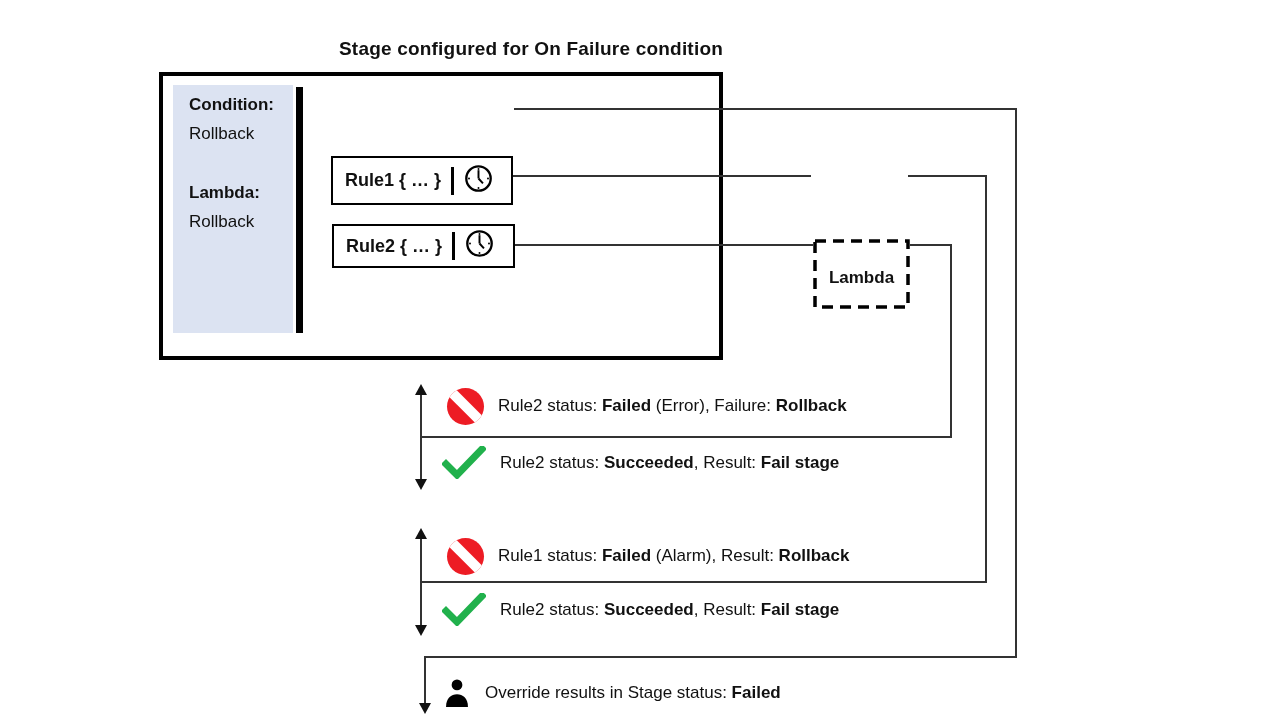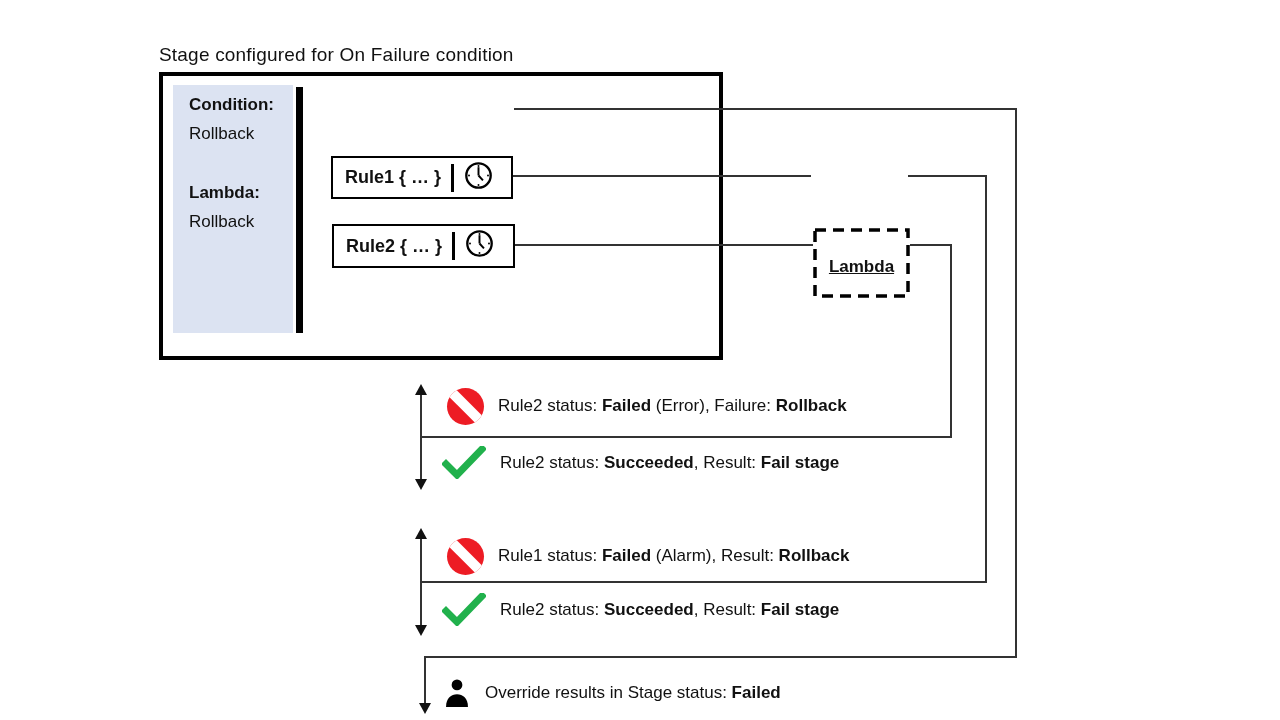--- a/index.html
+++ b/index.html
@@ -7,22 +7,22 @@
     --red:#ed1c24;
     --green:#21b14c;
     --line:#333333;
     --ink:#111111;
   }
   *{box-sizing:border-box;margin:0;padding:0;}
   html,body{background:#ffffff;}
   body{font-family:"Liberation Sans", sans-serif;color:var(--ink);}
   .canvas{position:relative;width:1280px;height:720px;background:#ffffff;overflow:hidden;}
 
-  .title{position:absolute;left:159px;top:44px;width:564px;text-align:left;
-         font-size:19px;font-weight:400;letter-spacing:.2px;}
+  .title{position:absolute;left:159px;top:38px;width:564px;text-align:right;
+         font-size:19px;font-weight:700;letter-spacing:.2px;}
 
   .stage-box{position:absolute;left:159px;top:72px;width:564px;height:288px;
              border:4px solid #000;background:transparent;}
 
   .panel{position:absolute;left:173px;top:85px;width:120px;height:248px;
          background:var(--panel-bg);padding:5px 0 0 16px;font-size:17px;line-height:29px;}
   .panel .lbl{font-weight:700;}
   .panel .spacer{height:30px;}
 
   .thick-bar{position:absolute;left:296px;top:87px;width:7px;height:246px;background:#000;}
@@ -63,21 +63,21 @@
     <div class="lbl">Condition:</div>
     <div>Rollback</div>
     <div class="spacer"></div>
     <div class="lbl">Lambda:</div>
     <div>Rollback</div>
   </div>
 
   <div class="thick-bar"></div>
 
 
-  <div class="action-box" style="left:331px;top:156px;width:182px;height:43px;">
+  <div class="action-box" style="left:331px;top:156px;width:182px;height:49px;">
     <span>Rule1 { … }</span>
     <span class="sep"></span>
     <span class="aicon">
       <svg width="31" height="31" viewBox="0 0 32 32" fill="none" stroke="#000">
         <circle cx="16" cy="16" r="12.6" stroke-width="2.4"></circle>
         <circle cx="16" cy="6.2" r="1" fill="#000" stroke="none"></circle>
         <circle cx="25.8" cy="16" r="1" fill="#000" stroke="none"></circle>
         <circle cx="16" cy="25.8" r="1" fill="#000" stroke="none"></circle>
         <circle cx="6.2" cy="16" r="1" fill="#000" stroke="none"></circle>
         <line x1="16" y1="16" x2="16" y2="7.4" stroke-width="2"></line>
@@ -107,21 +107,21 @@
 
   <div class="hline" style="left:513px;top:175px;width:298px;"></div>
   <div class="hline" style="left:908px;top:175px;width:79px;"></div>
   <div class="vline" style="left:985px;top:175px;height:408px;"></div>
 
   <div class="hline" style="left:515px;top:244px;width:298px;"></div>
   <div class="hline" style="left:910px;top:244px;width:42px;"></div>
   <div class="vline" style="left:950px;top:244px;height:194px;"></div>
 
 
-  <div class="dashed-box" style="left:813px;top:228px;width:97px;height:70px;text-decoration:underline;">
+  <div class="dashed-box" style="left:813px;top:239px;width:97px;height:70px;">
     <svg width="97" height="70">
       <rect x="2" y="2" width="93" height="66" fill="#fff" stroke="#000" stroke-width="3.5" stroke-dasharray="11 7"></rect>
     </svg>
     <span style="margin-top:8px;">Lambda</span>
   </div>
 
   <div class="vline" style="left:420px;top:392px;height:90px;"></div>
   <div class="tri up" style="left:415px;top:384px;"></div>
   <div class="tri down" style="left:415px;top:479px;"></div>
   <div class="hline" style="left:421px;top:436px;width:530px;"></div>

